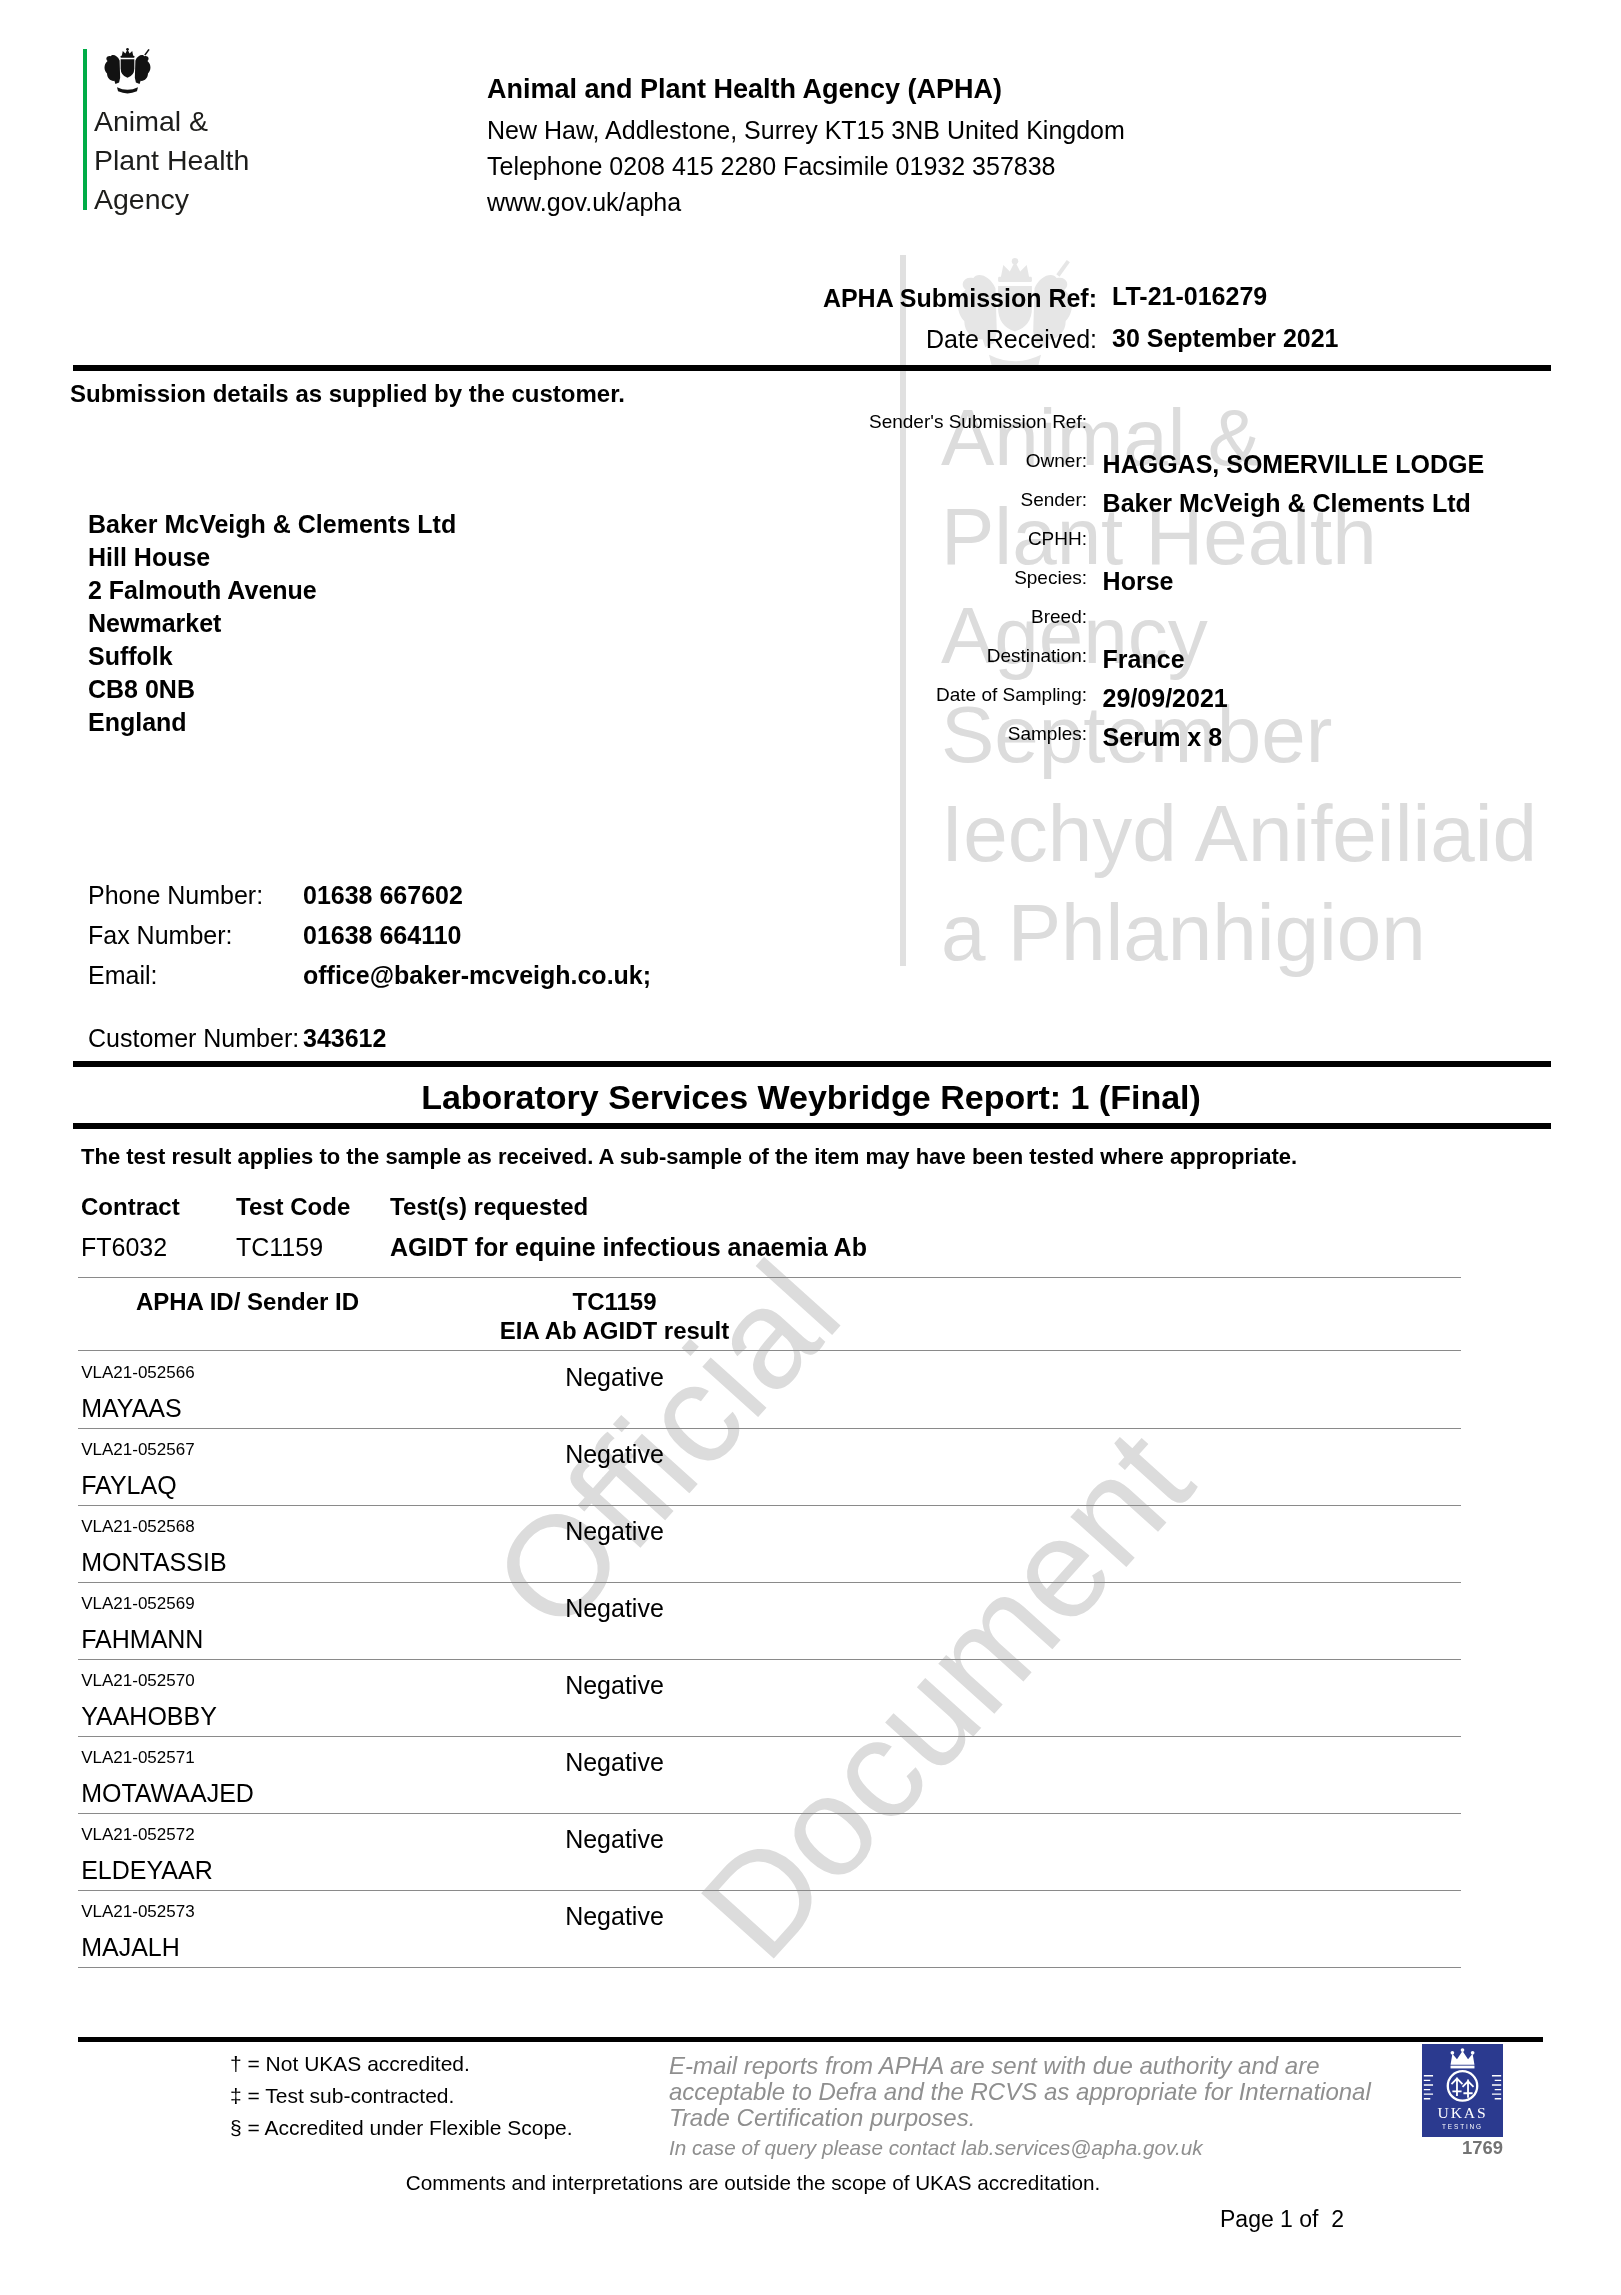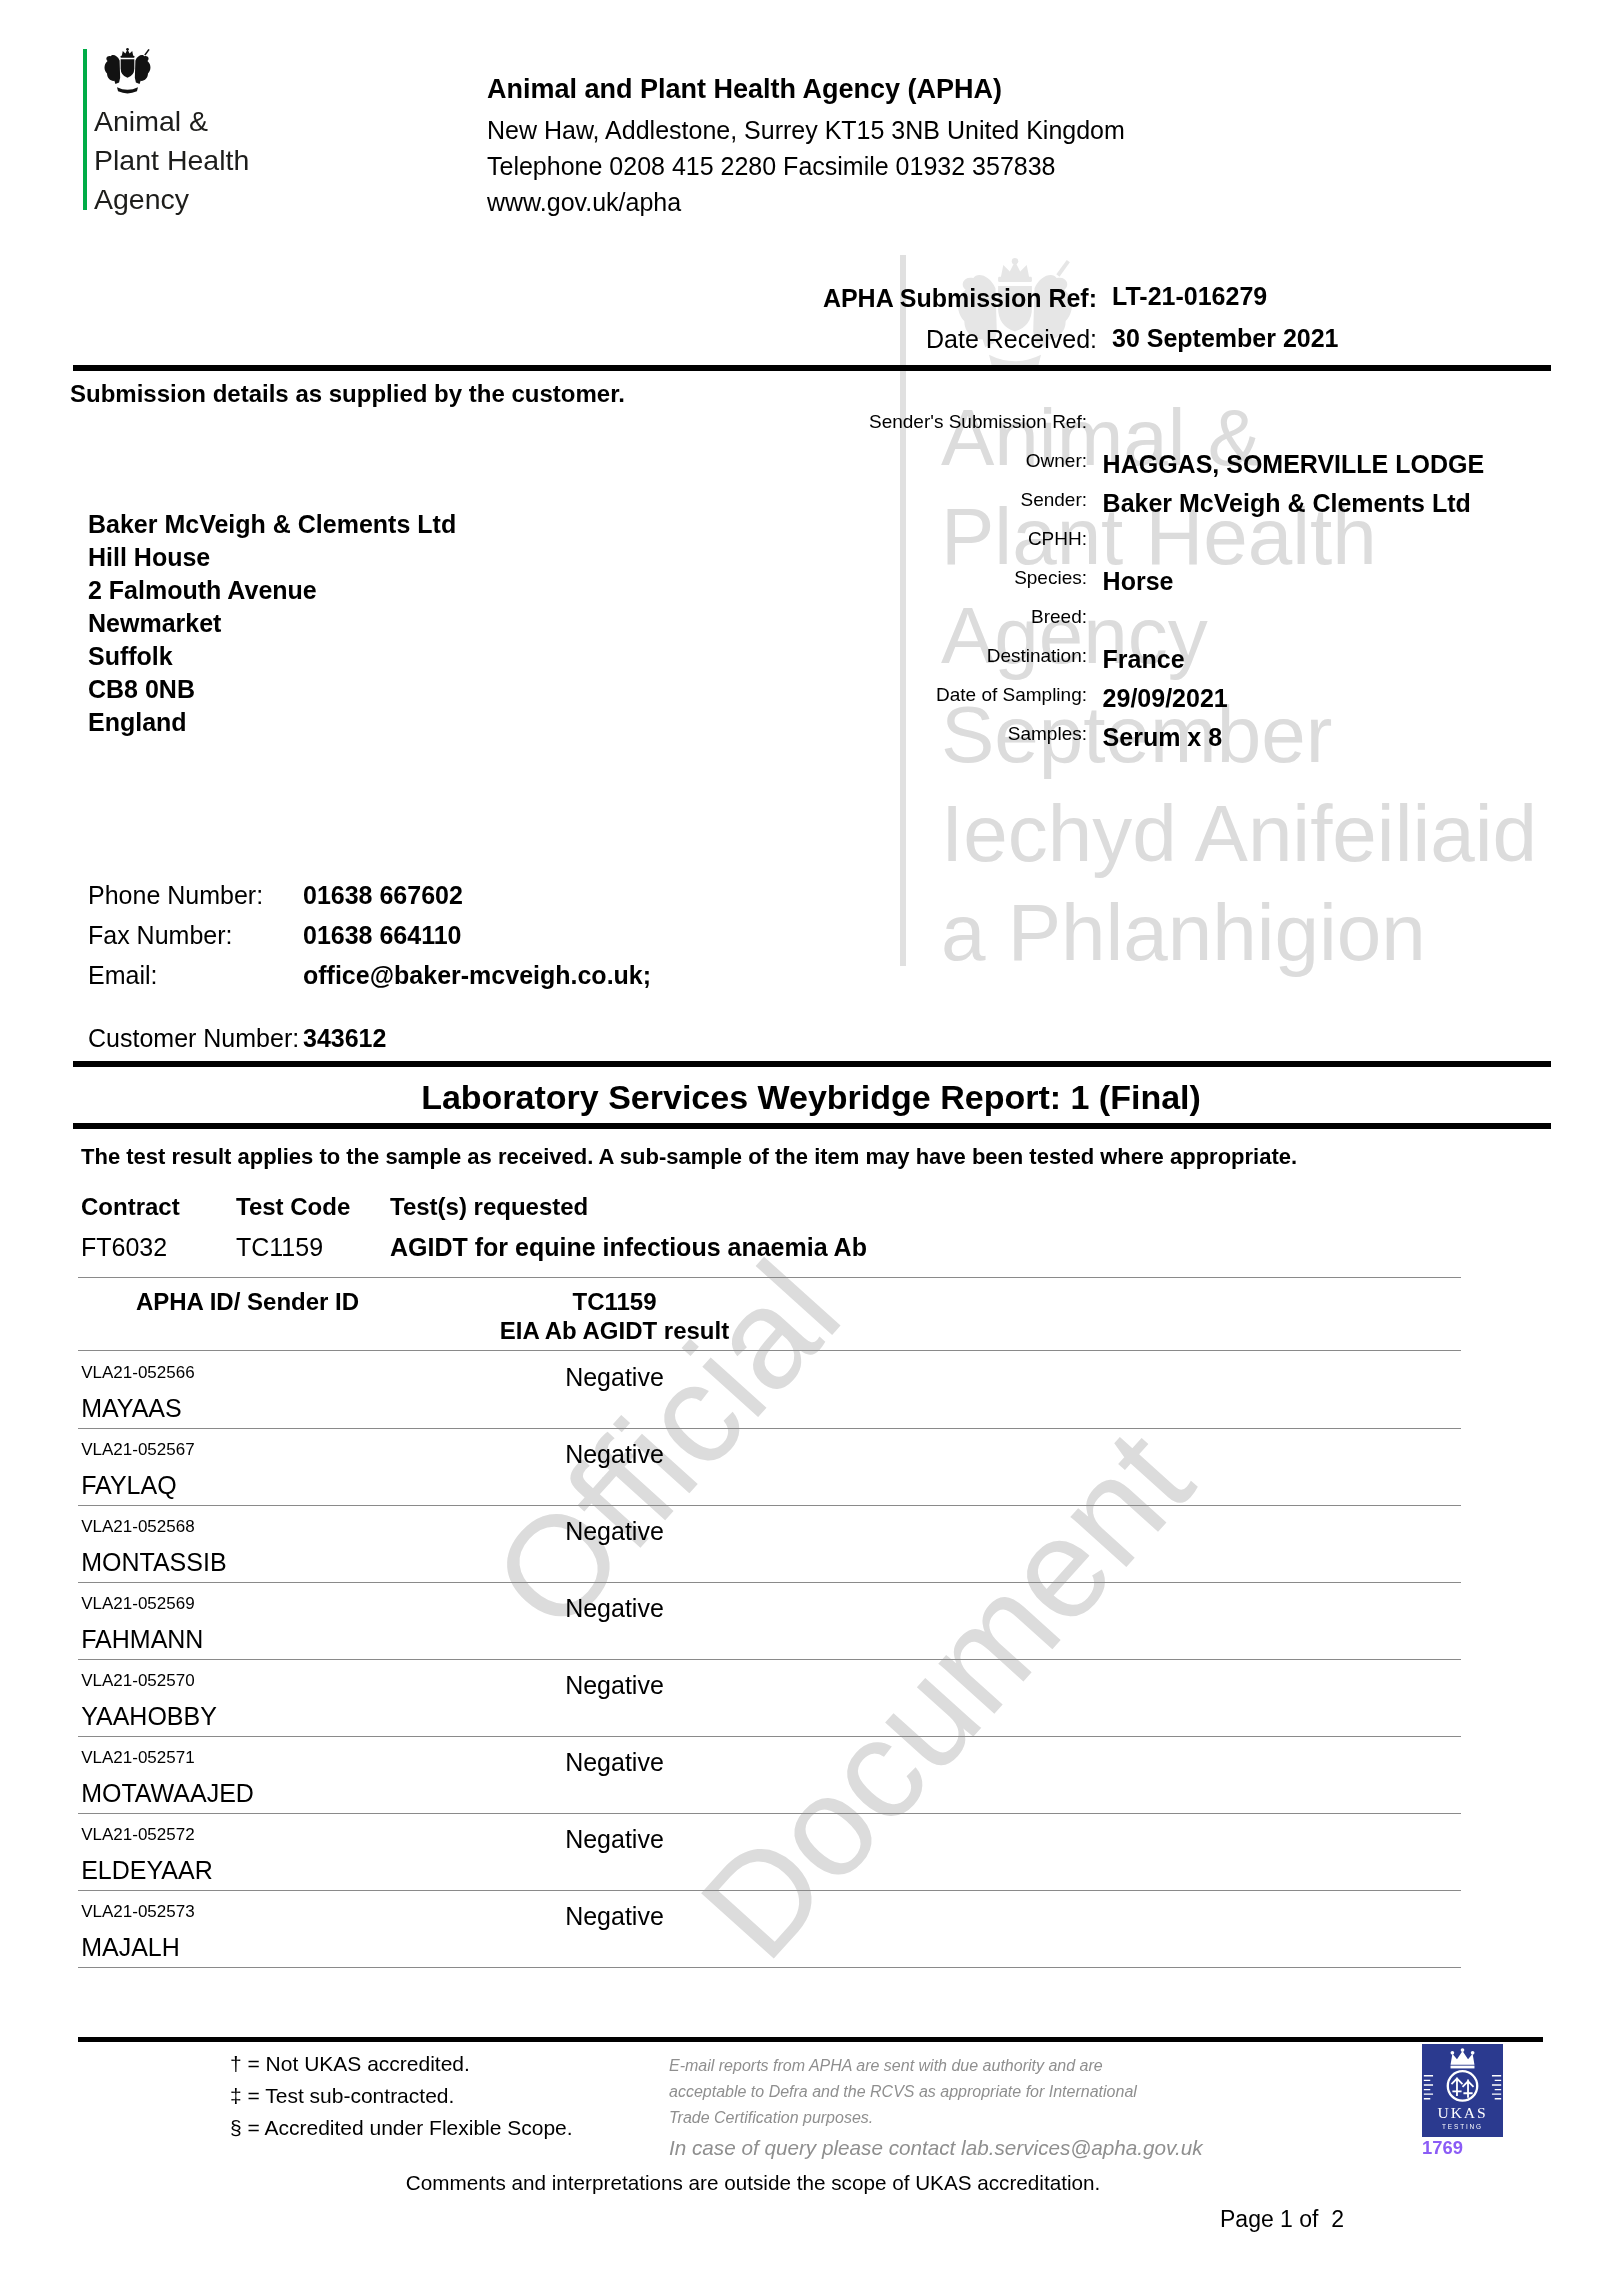--- a/index.html
+++ b/index.html
@@ -64,26 +64,26 @@
   .th { position: absolute; width: 321px; text-align: center; font-size: 24px; font-weight: bold; }
 
   .t-rows { position: absolute; left: 78px; top: 1352px; width: 1383px; }
   .t-row { position: relative; height: 77px; border-bottom: 1.4px solid #8a8a8a; box-sizing: border-box; }
   .t-id { position: absolute; left: 3.2px; top: 11px; font-size: 17px; }
   .t-name { position: absolute; left: 3.2px; top: 42px; font-size: 25px; }
   .t-result { position: absolute; left: 376px; top: 11px; width: 321px; text-align: center; font-size: 25px; }
 
   .footer-rule { position: absolute; left: 78px; top: 2037px; width: 1465px; height: 5px; background: #000; }
   .legend { position: absolute; left: 230px; top: 2048px; font-size: 21px; line-height: 32px; }
-  .notice { position: absolute; left: 669px; top: 2053px; font-size: 16px; font-style: italic; color: #8f8f8f; line-height: 26px; }
+  .notice { position: absolute; left: 669px; top: 2053px; font-size: 24px; font-style: italic; color: #8f8f8f; line-height: 26px; }
   .query { position: absolute; left: 669px; top: 2136px; font-size: 20.7px; font-style: italic; color: #8f8f8f; }
   .comments { position: absolute; left: 78px; top: 2171px; width: 1350px; text-align: center; font-size: 20.7px; }
 
   .ukas-box { position: absolute; left: 1422px; top: 2044px; width: 81px; height: 93px; background: var(--ukas-blue, #2b3a8f); }
-  .ukas-num { position: absolute; left: 1422px; top: 2137px; width: 81px; text-align: left; font-size: 18.4px; font-weight: bold; color: #8b5cf6; }
+  .ukas-num { position: absolute; left: 1422px; top: 2137px; width: 81px; text-align: right; font-size: 18.4px; font-weight: bold; color: #737373; }
   .page-num { position: absolute; left: 1220px; top: 2206px; font-size: 23px; white-space: pre; }
 </style>
 </head>
 <body>
 
 <svg width="0" height="0" style="position:absolute">
   <defs>
     <g id="crest-shape">
       <circle cx="60" cy="4" r="2.5"></circle>
       <path d="M49,17 L51,7 L56,12 L60,4 L64,12 L69,7 L71,17 Z"></path>

